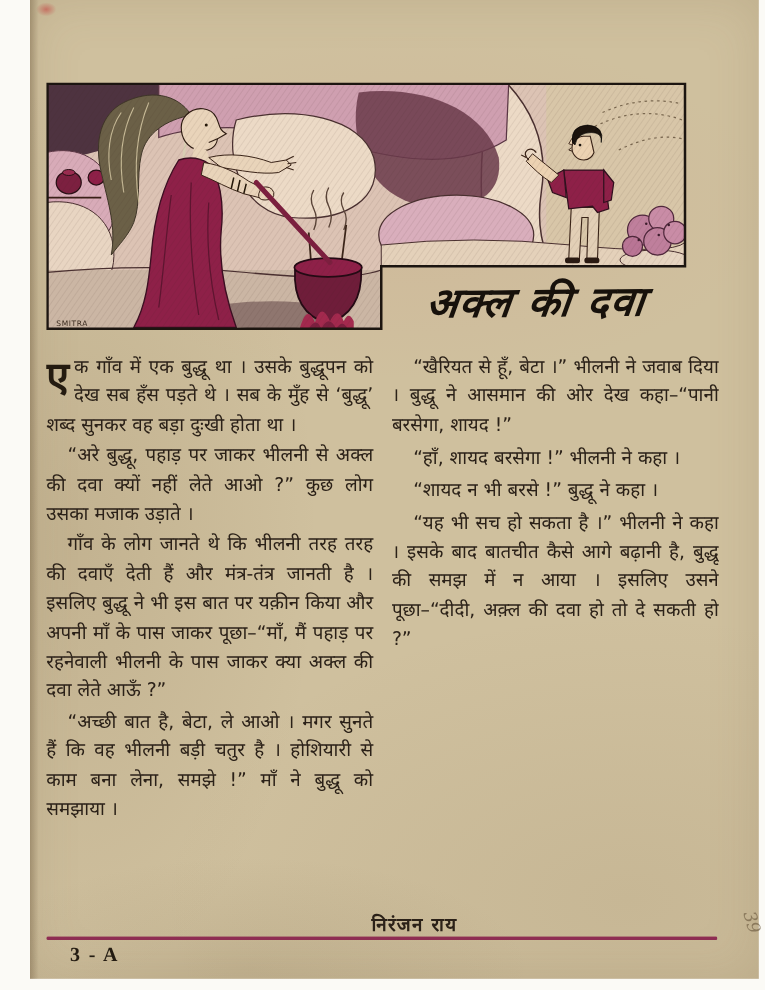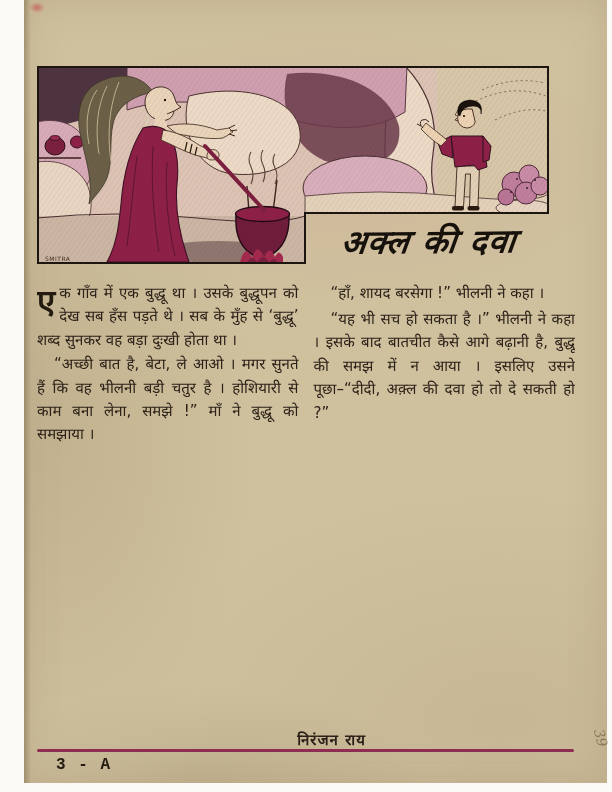--- a/index.html
+++ b/index.html
@@ -51,21 +51,21 @@
   .author{
     position:absolute;left:16px;top:729px;width:100%;text-align:center;
     font-size:15px;font-weight:bold;color:#2b2118;letter-spacing:1px;
   }
   .rule{
     position:absolute;left:13px;top:749px;width:537px;height:0;
     border-top:3px solid #8e2d52;border-radius:2px;
   }
   .page-marker{
     position:absolute;left:32px;top:756px;
-    font-family:Liberation Mono, monospace;font-weight:bold;font-size:16px;
+    font-family:Liberation Serif, serif;font-weight:bold;font-size:16px;
     color:#241c12;letter-spacing:1.5px;
   }
   .margin-note{
     position:absolute;right:-3px;top:730px;
     font-family:"DejaVu Serif",serif;font-style:italic;font-size:14px;
     color:rgba(104,85,60,0.62);
     transform:rotate(74deg);
   }
 </style>
 </head>
@@ -190,24 +190,28 @@
     </g>
 
     <path d="M1,1 H511 V147 H268 V197 H1 Z" fill="none" stroke="#1c1510" stroke-width="2"></path>
   </svg>
 
   <div class="title">अक्ल की दवा</div>
 
   <div class="columns">
     <div class="col left">
       <p class="no-indent"><span class="dropcap">ए</span><span>क गाँव में एक बुद्धू था ।  उसके बुद्धूपन को देख सब हँस पड़ते थे ।  सब के मुँह से ‘बुद्धू’ शब्द सुनकर वह बड़ा दुःखी होता था ।</span></p>
+      <p>“अरे बुद्धू, पहाड़ पर जाकर भीलनी से अक्ल की दवा क्यों नहीं लेते आओ ?” कुछ लोग उसका मजाक उड़ाते ।</p>
+      <p>गाँव के लोग जानते थे कि भीलनी तरह तरह की दवाएँ देती हैं और मंत्र-तंत्र जानती है ।  इसलिए बुद्धू ने भी इस बात पर यक़ीन किया और अपनी माँ के पास जाकर पूछा–“माँ, मैं पहाड़ पर रहनेवाली भीलनी के पास जाकर क्या अक्ल की दवा लेते आऊँ ?”</p>
       <p>“अच्छी बात है, बेटा, ले आओ ।  मगर सुनते हैं कि वह भीलनी बड़ी चतुर है ।  होशियारी से काम बना लेना, समझे !”  माँ ने बुद्धू को समझाया ।</p>
     </div>
     <div class="col right">
+      <p>“खैरियत से हूँ, बेटा ।”  भीलनी ने जवाब दिया ।  बुद्धू ने आसमान की ओर देख कहा–“पानी बरसेगा, शायद !”</p>
       <p>“हाँ, शायद बरसेगा !” भीलनी ने कहा ।</p>
+      <p>“शायद न भी बरसे !” बुद्धू ने कहा ।</p>
       <p>“यह भी सच हो सकता है ।” भीलनी ने कहा ।  इसके बाद बातचीत कैसे आगे बढ़ानी है, बुद्धू की समझ में न आया ।  इसलिए उसने पूछा–“दीदी, अक़्ल की दवा हो तो दे सकती हो ?”</p>
     </div>
   </div>
 
   <div class="author">निरंजन राय</div>
   <div class="rule"></div>
   <div class="page-marker">3 - A</div>
   <div class="margin-note">39</div>
 
 </div>

